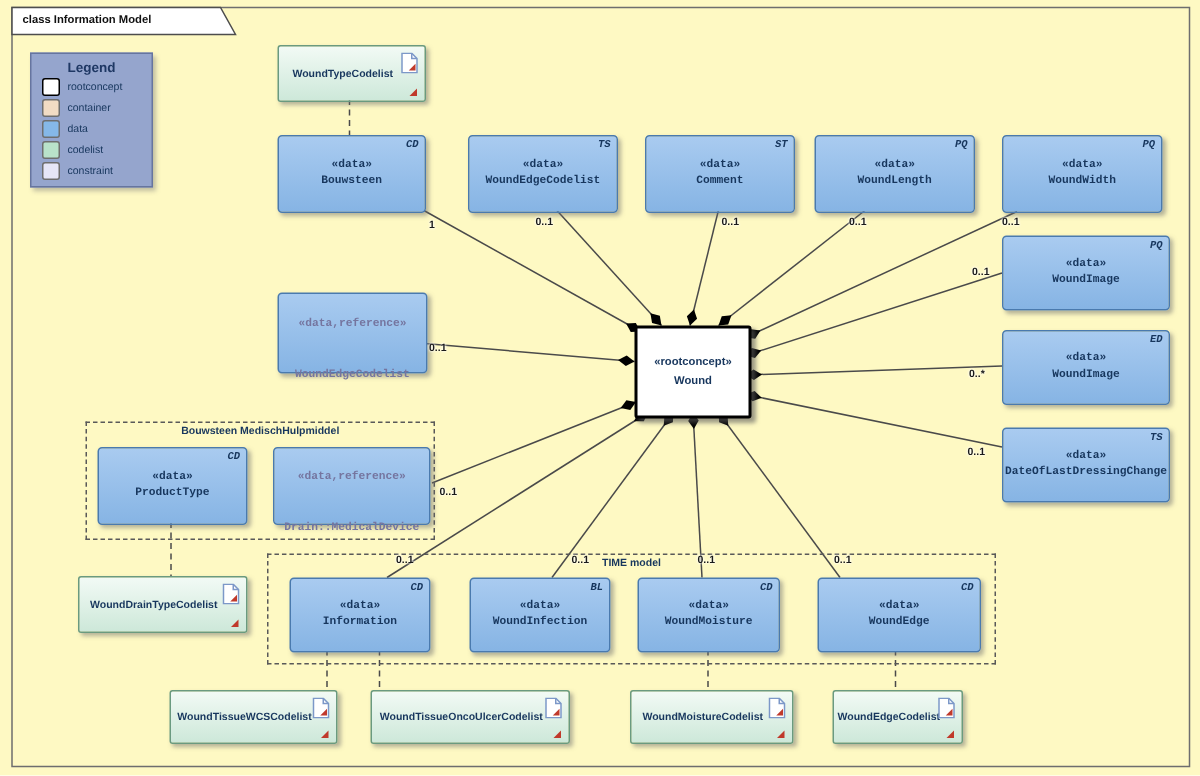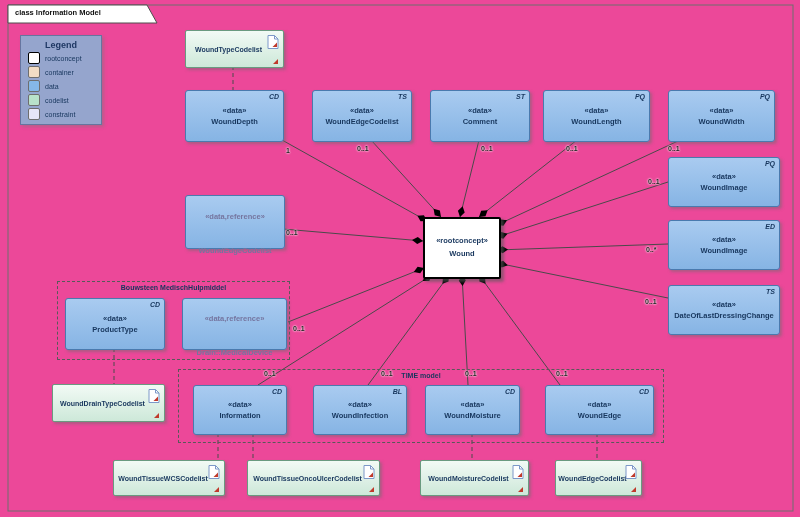--- a/index.html
+++ b/index.html
@@ -1,34 +1,34 @@
 <!DOCTYPE html>
 <html><head>
 <meta charset="utf-8">
 <style>
   html,body{margin:0;padding:0;background:#fff;}
-  .stage{position:relative;width:800px;height:517px;background:#ec4899;
+  .stage{position:relative;width:800px;height:517px;background:#fef9c3;
          font-family:"Liberation Sans",sans-serif;overflow:hidden;}
   svg.wires{position:absolute;left:0;top:0;z-index:1;}
   .frame-title{position:absolute;left:15px;top:8px;font-size:7.5px;font-weight:bold;color:#111;z-index:3;}
 
   
   .legend{position:absolute;left:20px;top:35px;width:80px;height:88px;background:#95a5cd;
           border:1px solid #66759f;box-shadow:2px 2px 3px rgba(120,120,120,.45);z-index:2;}
   .legend-title{text-align:center;font-weight:bold;color:#1f3864;font-size:9px;margin:4px 0 2px;}
   .legend-item{display:flex;align-items:center;gap:5px;margin:2px 0 0 7px;font-size:7px;color:#17365d;}
   .swatch{width:10px;height:10px;border:1px solid #6e6e6e;border-radius:2px;background:#fff;flex:0 0 auto;}
   .swatch.sw-root{border:1.5px solid #000;}
 
   
   .node{position:absolute;z-index:2;border:1px solid #4a7aae;border-radius:3px;
         background:linear-gradient(180deg,#a9cbf0 0%,#86b4e4 100%);
         box-shadow:2px 2px 3px rgba(110,110,110,.5);
         display:flex;flex-direction:column;align-items:center;justify-content:center;
-        text-align:center;color:#17365d;font-size:7.5px;font-weight:bold;line-height:1.5;}
+        text-align:center;color:#17365d;font-size:7.5px;font-weight:bold;line-height:1.5;font-family:Liberation Mono, monospace;}
   .node .tcode{position:absolute;top:1px;right:4px;font-style:italic;font-size:7px;font-weight:bold;}
   .node.ref .stereo,.node.ref .nname{color:#75759f;margin-top:23px;}
 
   
   .root-node{position:absolute;z-index:2;background:#fff;border:2.5px solid #000;border-radius:2px;
         box-shadow:2.5px 2.5px 3px rgba(90,90,90,.6);
         display:flex;flex-direction:column;align-items:center;justify-content:center;
         text-align:center;color:#17365d;font-size:7.5px;font-weight:bold;line-height:1.7;}
 
   
@@ -130,21 +130,21 @@
   </div>
 
   <div class="root-node" style="left:423px;top:217px;width:74px;height:58px">
     <div class="stereo">«rootconcept»</div>
     <div class="nname">Wound</div>
   </div>
 
   <div class="node" style="left:185px;top:90px;width:97px;height:50px">
     <span class="tcode">CD</span>
     <div class="stereo">«data»</div>
-    <div class="nname">WoundDepth</div>
+    <div class="nname">Bouwsteen</div>
   </div>
   <div class="node" style="left:312px;top:90px;width:98px;height:50px">
     <span class="tcode">TS</span>
     <div class="stereo">«data»</div>
     <div class="nname">WoundEdgeCodelist</div>
   </div>
   <div class="node" style="left:430px;top:90px;width:98px;height:50px">
     <span class="tcode">ST</span>
     <div class="stereo">«data»</div>
     <div class="nname">Comment</div>

